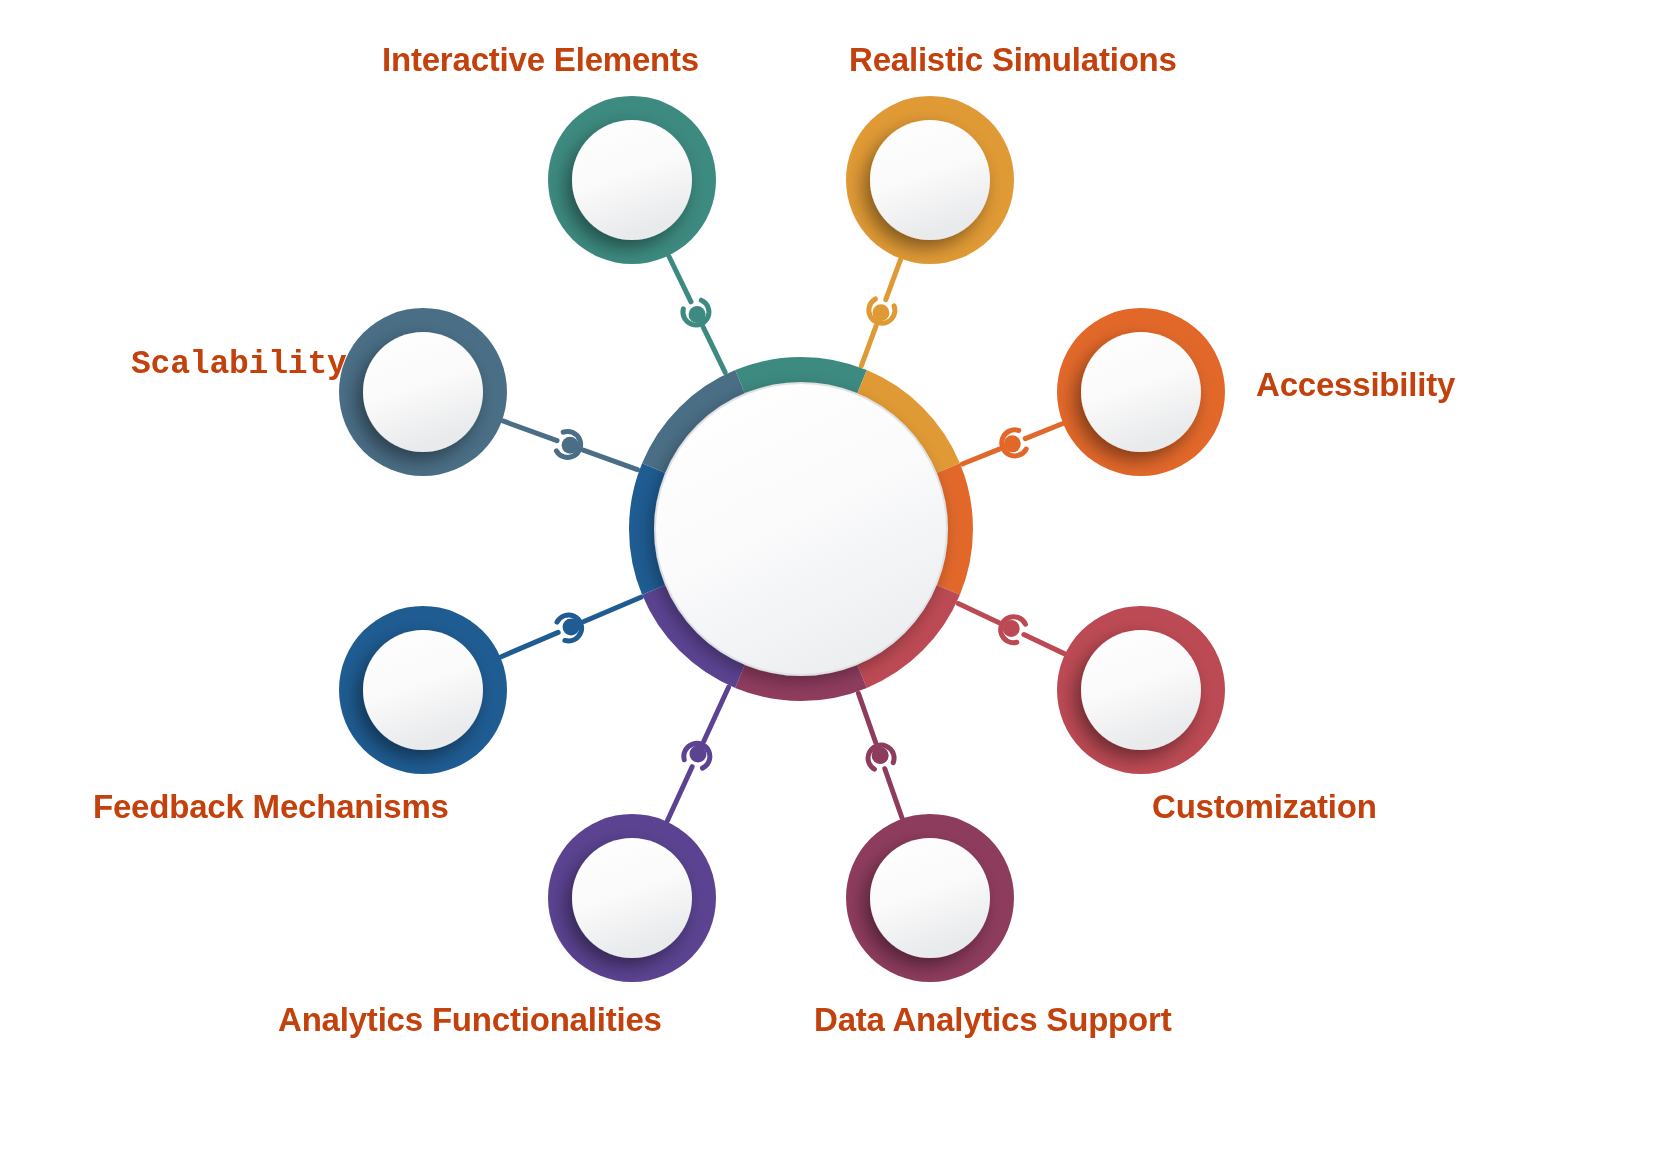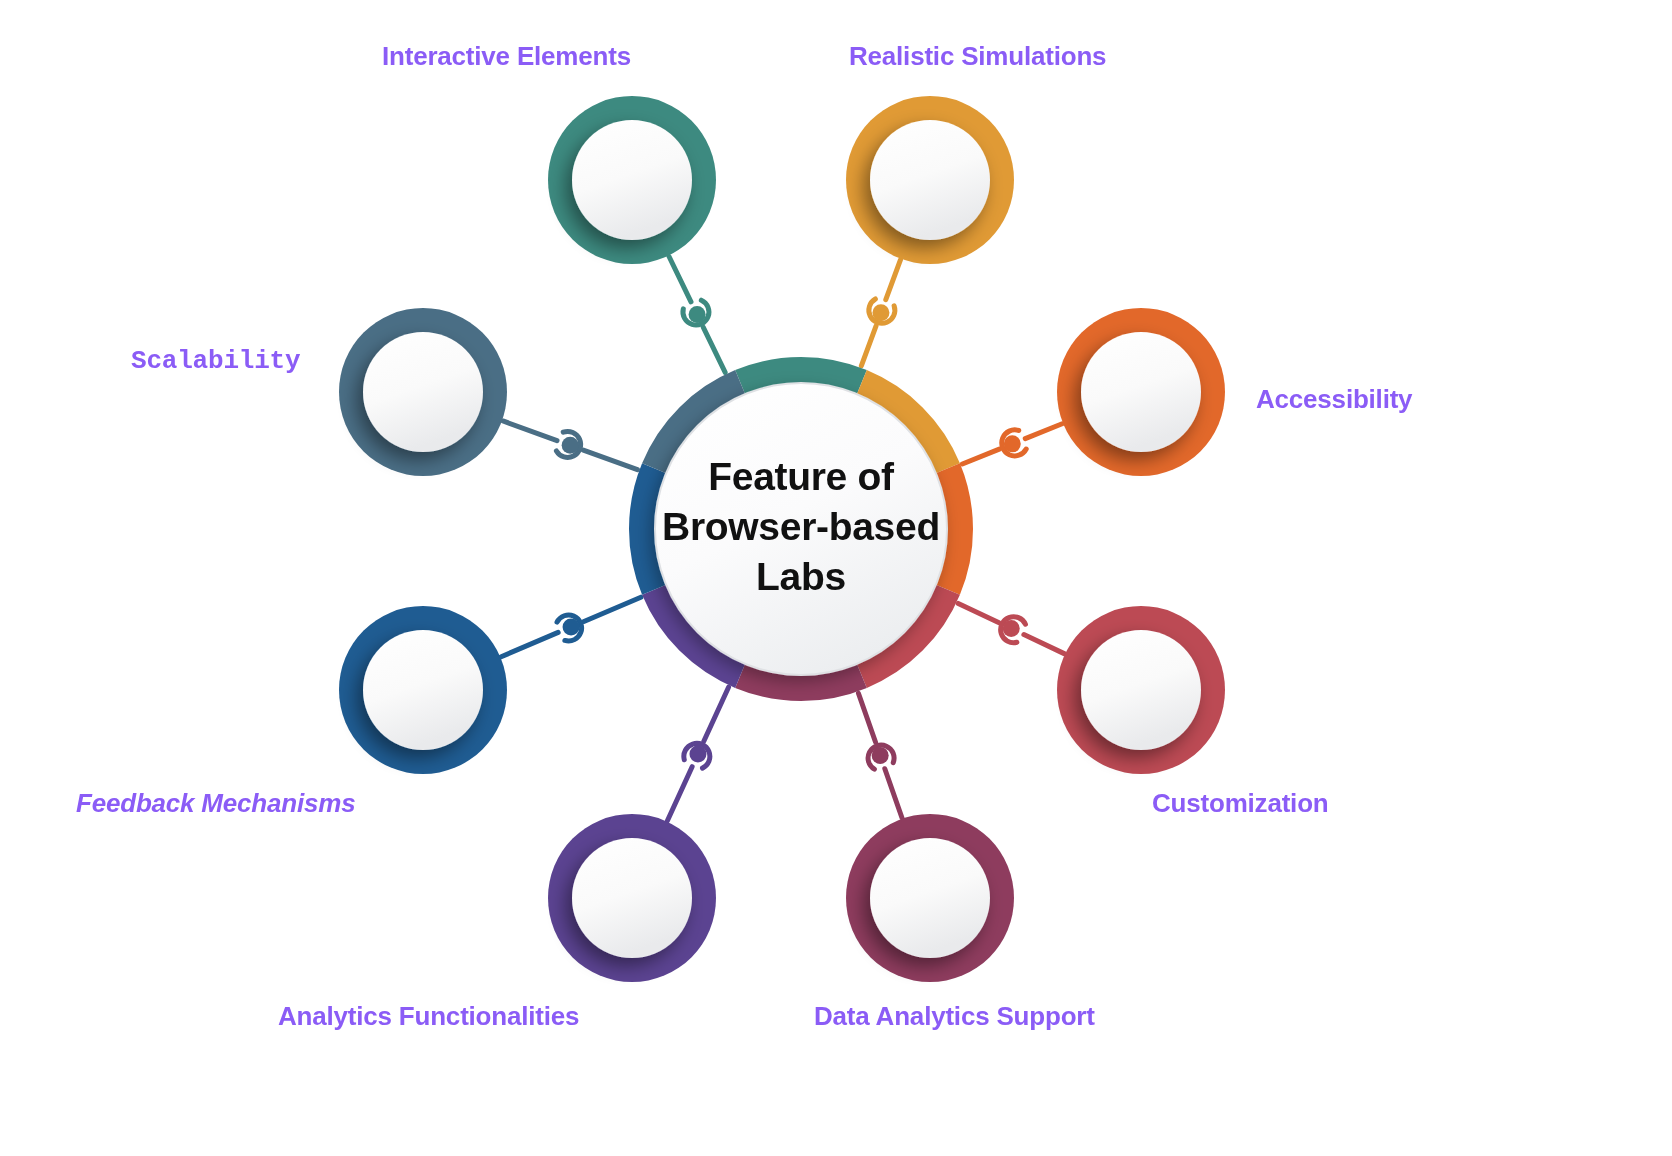--- a/index.html
+++ b/index.html
@@ -21,22 +21,22 @@
     position: absolute;
     left: 0;
     top: 0;
     width: 1672px;
     height: 1156px;
   }
   .node-label {
     position: absolute;
     font-family: "Liberation Sans", sans-serif;
     font-weight: bold;
-    font-size: 26px;
-    color: #8b5cf6;
+    font-size: 33px;
+    color: #c2410c;
     letter-spacing: -0.2px;
     white-space: nowrap;
     line-height: 1.1;
   }
   .hub-title {
     position: absolute;
     left: 636px;
     top: 452px;
     width: 330px;
     text-align: center;
@@ -163,30 +163,25 @@
           <circle cx="423" cy="690" r="84" fill="#1F5C92"></circle>
           <circle cx="423" cy="690" r="60" fill="url(#innerGrad)" filter="url(#nodeShadow)"></circle>
         </g>
         <g>
           <circle cx="423" cy="392" r="84" fill="#4A6E85"></circle>
           <circle cx="423" cy="392" r="60" fill="url(#innerGrad)" filter="url(#nodeShadow)"></circle>
         </g>
       </g>
   </svg>
 
-  <div class="hub-title">
-    <div>Feature of</div>
-    <div>Browser-based</div>
-    <div>Labs</div>
-  </div>
 
   <div id="labels">
       <div class="node-label" style="left: 382px; top: 42px;">Interactive Elements</div>
       <div class="node-label" style="left: 849px; top: 42px; text-align: center;">Realistic Simulations</div>
-      <div class="node-label" style="left: 1256px; top: 385px;">Accessibility</div>
+      <div class="node-label" style="left: 1256px; top: 367px;">Accessibility</div>
       <div class="node-label" style="left: 1108px; top: 789px; margin-left: 44px;">Customization</div>
       <div class="node-label" style="left: 814px; top: 1002px;">Data Analytics Support</div>
       <div class="node-label" style="left: 278px; top: 1002px;">Analytics Functionalities</div>
-      <div class="node-label" style="left: 76px; top: 789px; font-style: italic;">Feedback Mechanisms</div>
+      <div class="node-label" style="left: 93px; top: 789px;">Feedback Mechanisms</div>
       <div class="node-label" style="left: 131px; top: 347px; font-family: Liberation Mono, monospace;">Scalability</div>
     </div>
 
 </div>
 
 </body></html>

